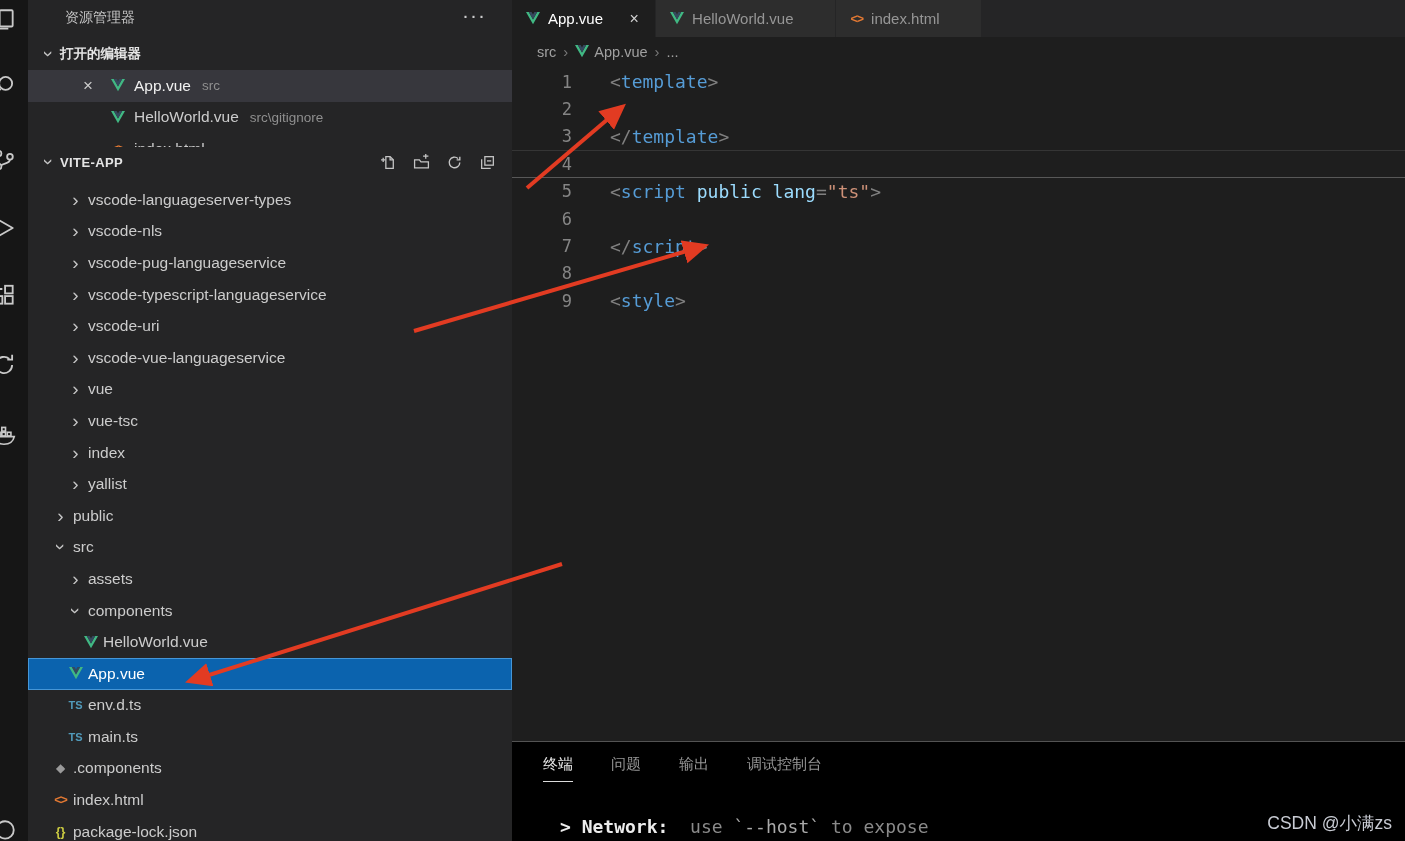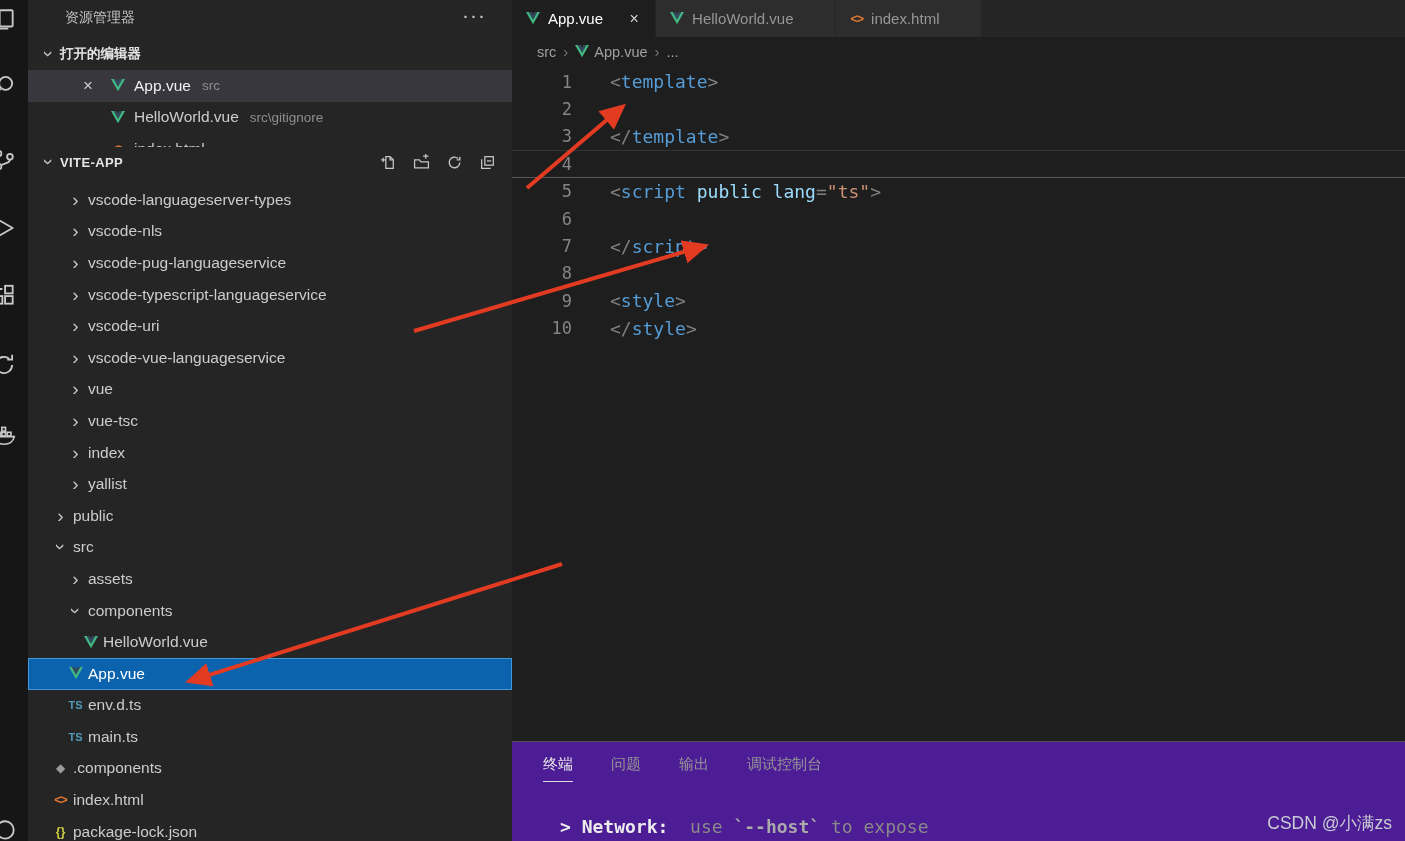--- a/index.html
+++ b/index.html
@@ -69,28 +69,28 @@
 .tok-punct{color:#808080}
 .tok-tag{color:#569cd6}
 .tok-comp{color:#4ec9b0}
 .tok-attr{color:#9cdcfe}
 .tok-str{color:#ce9178}
 .tok-kw{color:#569cd6}
 .tok-plain{color:#d4d4d4}
 .cursor{display:inline-block;width:2px;height:20px;background:#c4c4c4;vertical-align:middle;margin-right:-2px}
 
 
-.panel{flex:none;height:100px;border-top:1px solid #535353;position:relative;background:#4c1d95}
+.panel{flex:none;height:100px;border-top:1px solid #535353;position:relative;background:#000000}
 .panel-tabs{display:flex;gap:38px;padding:13px 0 0 31px;font-size:15px;color:#969696}
 .ptab{padding-bottom:7px;cursor:default}
 .ptab.active{color:#e7e7e7;border-bottom:1.5px solid #dcdcdc}
 .term-line{position:absolute;left:48px;top:74px;font-family:"DejaVu Sans Mono","Liberation Mono",monospace;font-size:18px;white-space:pre}
 .tok-tbold{color:#ececec;font-weight:bold}
 .tok-tdim{color:#8a8a8a}
-.tok-tdimb{color:#aaaaaa;font-weight:bold}
+.tok-tdimb{color:#aaaaaa;font-weight:normal}
 
 
 .arrows{position:absolute;inset:0;z-index:40;pointer-events:none}
 .watermark{position:absolute;right:13px;bottom:6px;z-index:50;color:#c9ccd4;font-size:17.5px}
 </style>
 </head>
 <body>
 
 <div class="app">
 
@@ -450,21 +450,20 @@
       <div id="code-lines">
           <div class="cline"><span class="lnum">1</span><span class="ccode"><span class="tok-punct">&lt;</span><span class="tok-tag">template</span><span class="tok-punct">&gt;</span></span></div>
           <div class="cline"><span class="lnum">2</span></div>
           <div class="cline"><span class="lnum">3</span><span class="ccode"><span class="tok-punct">&lt;/</span><span class="tok-tag">template</span><span class="tok-punct">&gt;</span></span></div>
           <div class="cline current"><span class="lnum">4</span><span class="ccode"></span></div>
           <div class="cline"><span class="lnum">5</span><span class="ccode"><span class="tok-punct">&lt;</span><span class="tok-tag">script</span><span class="tok-plain"> </span><span class="tok-attr">public</span><span class="tok-plain"> </span><span class="tok-attr">lang</span><span class="tok-punct">=</span><span class="tok-str">"ts"</span><span class="tok-punct">&gt;</span></span></div>
           <div class="cline"><span class="lnum">6</span></div>
           <div class="cline"><span class="lnum">7</span><span class="ccode"><span class="tok-punct">&lt;/</span><span class="tok-tag">script</span><span class="tok-punct">&gt;</span></span></div>
           <div class="cline"><span class="lnum">8</span><span class="ccode"></span></div>
           <div class="cline"><span class="lnum">9</span><span class="ccode"><span class="tok-punct">&lt;</span><span class="tok-tag">style</span><span class="tok-punct">&gt;</span></span></div>
-          <div class="cline"><span class="lnum">10</span><span class="ccode"><span class="tok-punct">&lt;/</span><span class="tok-tag">style</span><span class="tok-punct">&gt;</span></span></div>
         </div>
     </div>
     <div class="panel">
       <div class="panel-tabs" id="panel-tabs">
           <span class="ptab active">终端</span>
           <span class="ptab">问题</span>
           <span class="ptab">输出</span>
           <span class="ptab">调试控制台</span>
         </div>
       <div class="term-line" id="term-line"><span class="tok-tbold">&gt; Network: </span><span class="tok-tdim"> use </span><span class="tok-tdimb">`--host`</span><span class="tok-tdim"> to expose</span></div>

